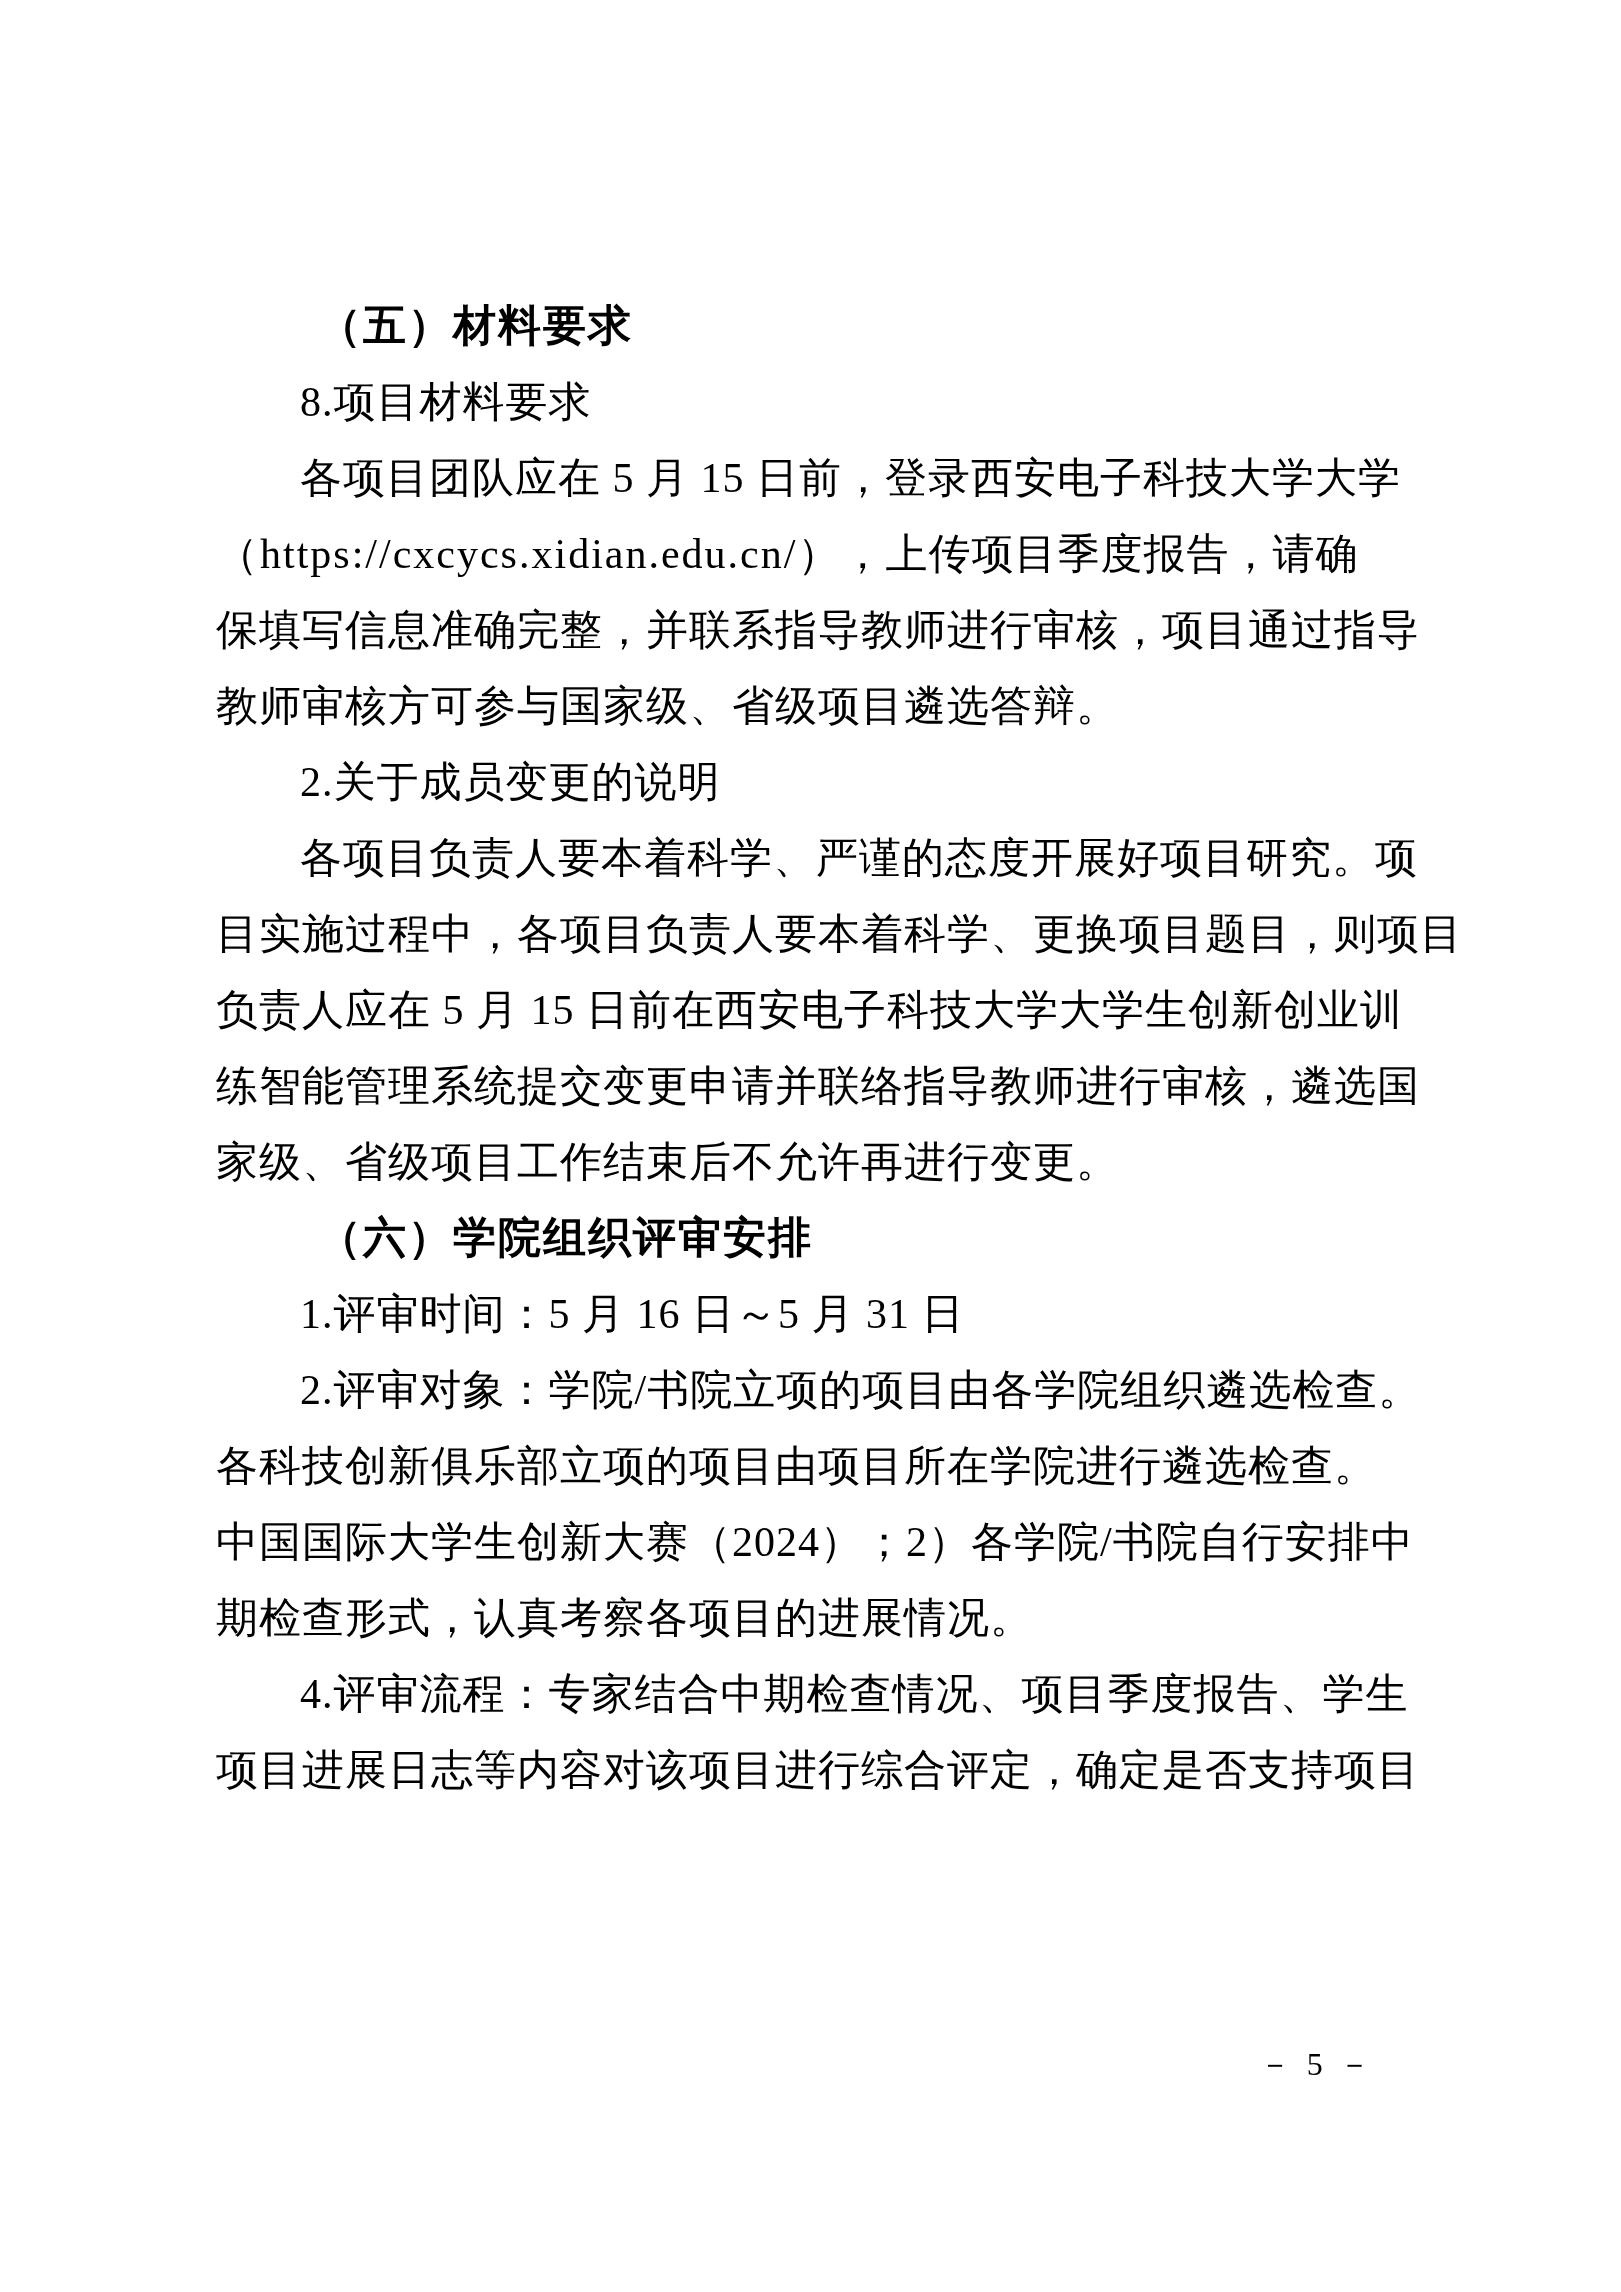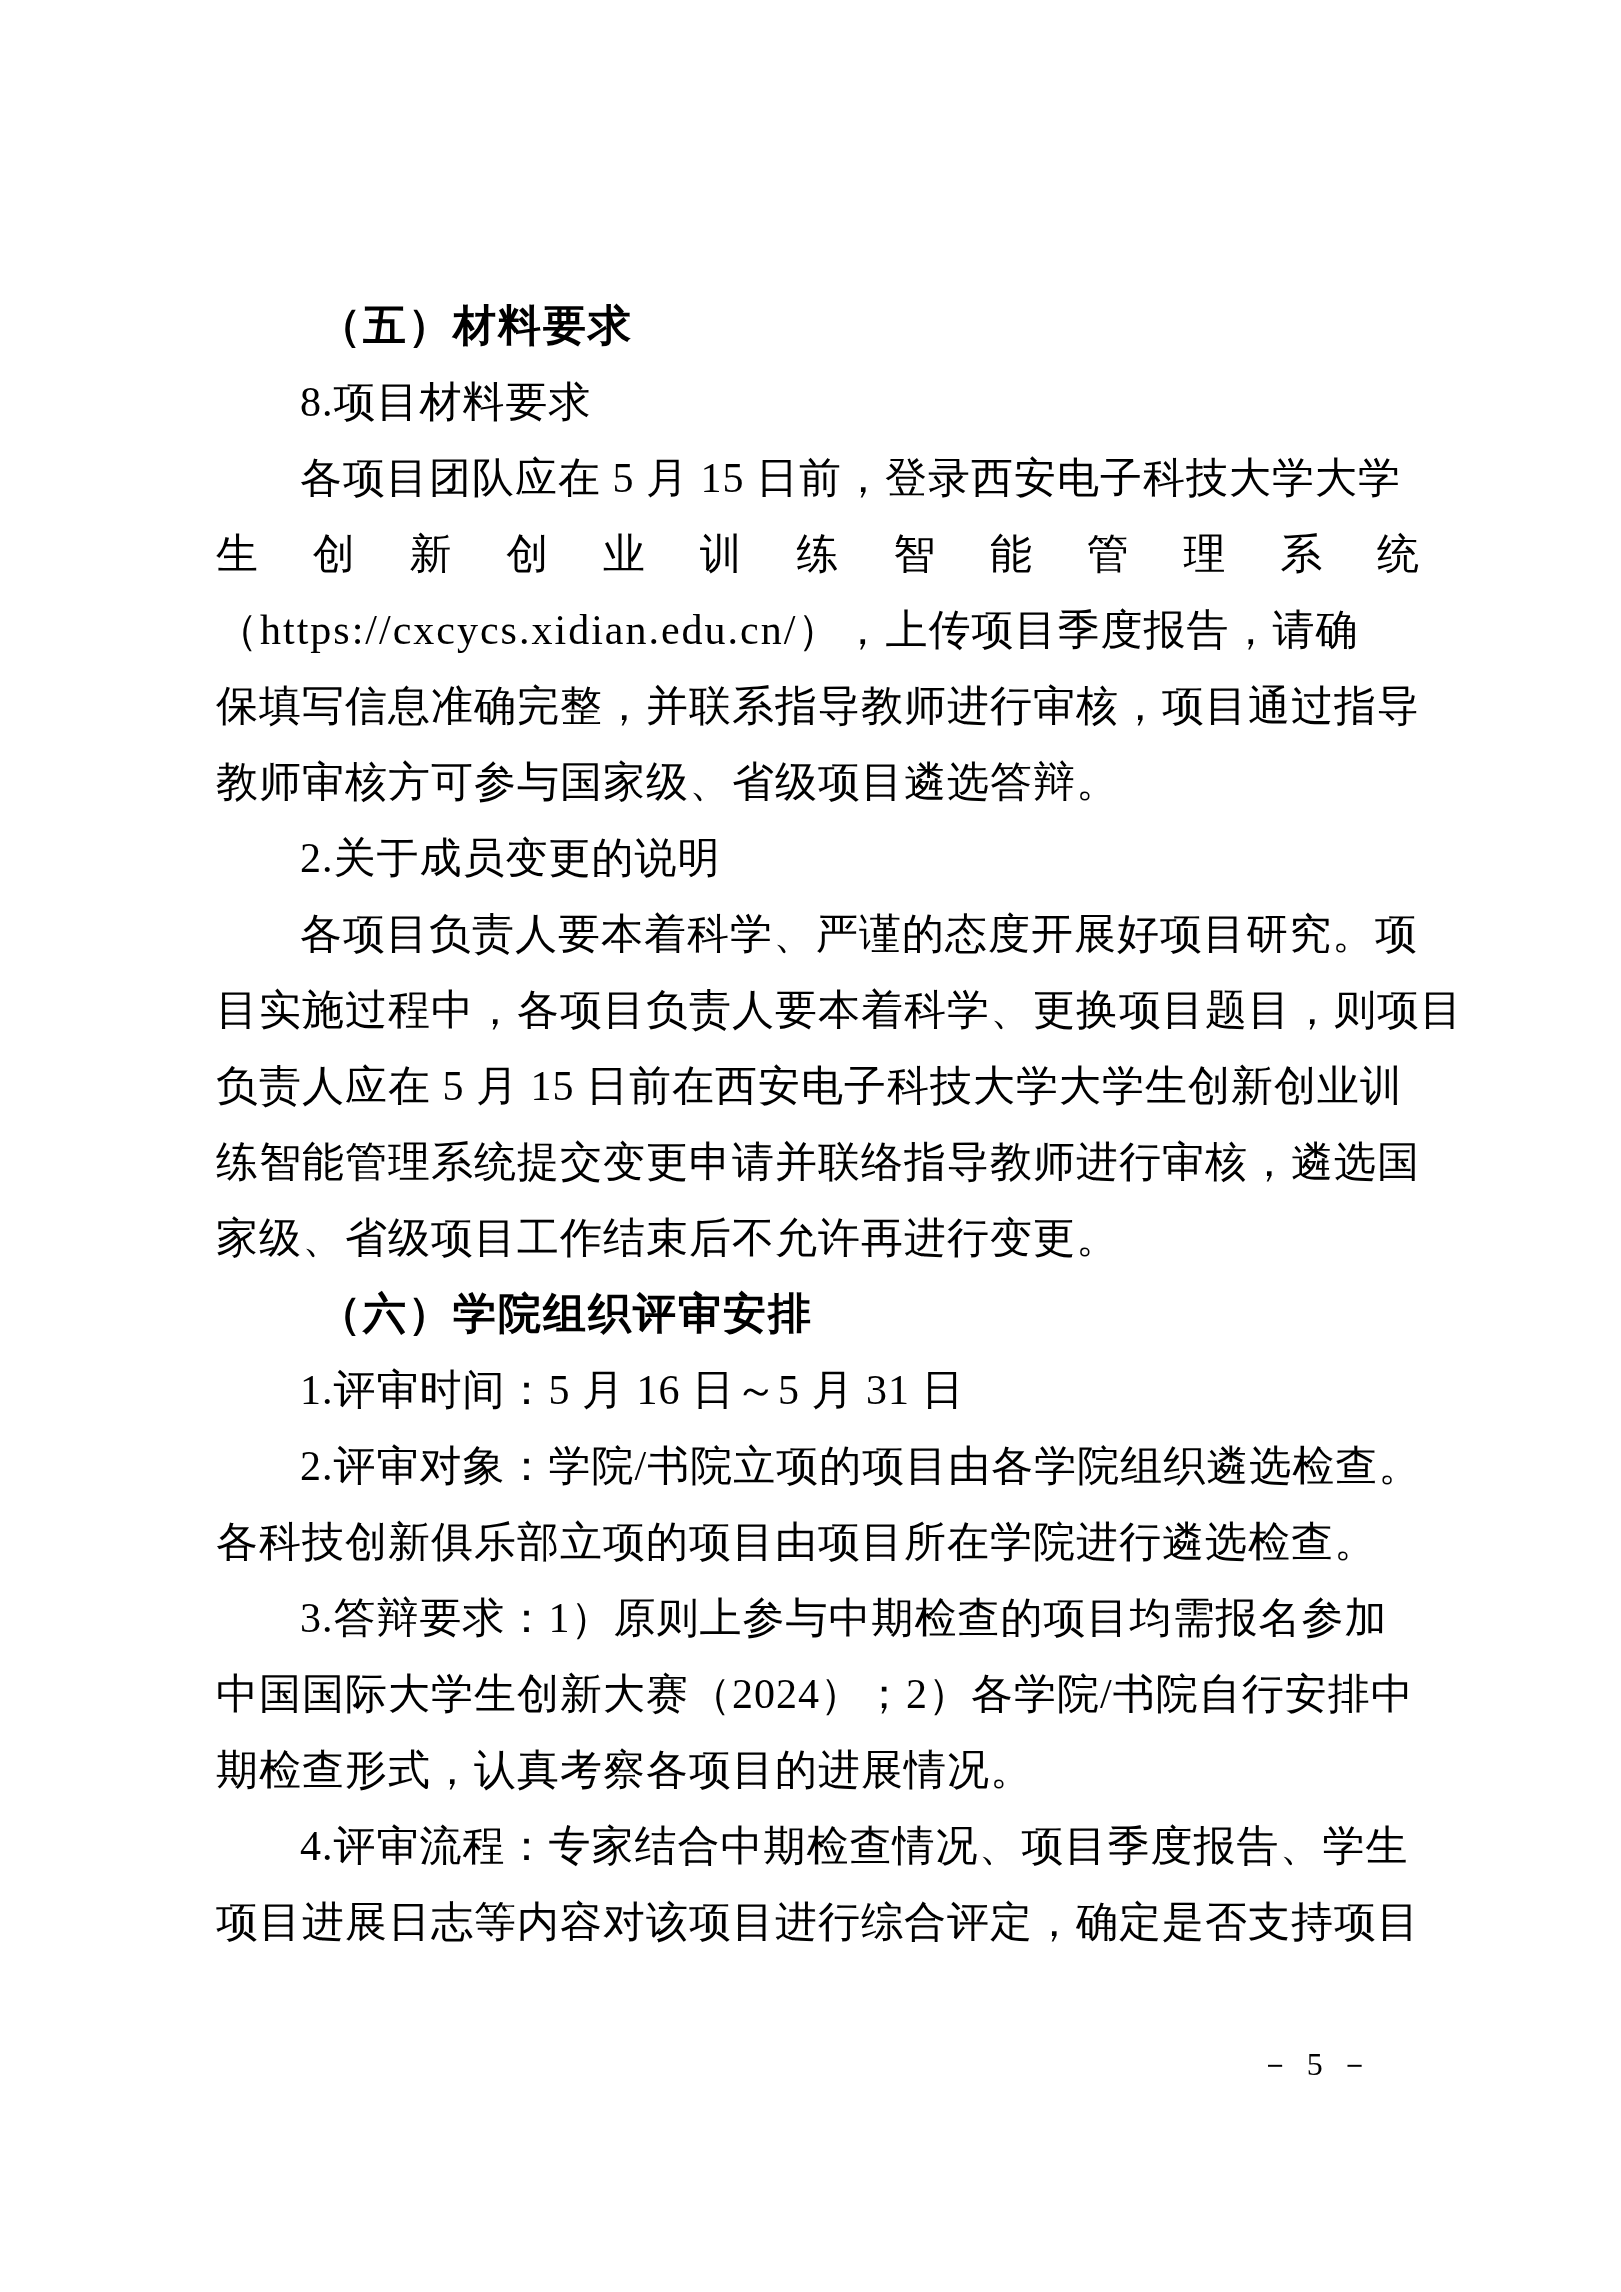--- a/index.html
+++ b/index.html
@@ -64,41 +64,39 @@
 <body>
 
 <div class="page">
   <div class="content">
 
     <div class="line heading">（五）材料要求</div>
 
     <div class="line indent">8.项目材料要求</div>
 
     <div class="line indent">各项目团队应在 5 月 15 日前，登录西安电子科技大学大学</div>
-    <div class="line spread">生创新创业训练智能管理系统</div>
     <div class="line"><span class="url-part">（https://cxcycs.xidian.edu.cn/），</span><span>上传项目季度报告，请确</span></div>
     <div class="line">保填写信息准确完整，并联系指导教师进行审核，项目通过指导</div>
     <div class="line">教师审核方可参与国家级、省级项目遴选答辩。</div>
 
     <div class="line indent">2.关于成员变更的说明</div>
 
     <div class="line indent">各项目负责人要本着科学、严谨的态度开展好项目研究。项</div>
     <div class="line">目实施过程中，各项目负责人要本着科学、更换项目题目，则项目</div>
     <div class="line">负责人应在 5 月 15 日前在西安电子科技大学大学生创新创业训</div>
     <div class="line">练智能管理系统提交变更申请并联络指导教师进行审核，遴选国</div>
     <div class="line">家级、省级项目工作结束后不允许再进行变更。</div>
 
     <div class="line heading">（六）学院组织评审安排</div>
 
     <div class="line indent">1.评审时间：5 月 16 日～5 月 31 日</div>
 
     <div class="line indent">2.评审对象：学院/书院立项的项目由各学院组织遴选检查。</div>
     <div class="line">各科技创新俱乐部立项的项目由项目所在学院进行遴选检查。</div>
 
-    <div class="line indent">3.答辩要求：1）原则上参与中期检查的项目均需报名参加</div>
     <div class="line">中国国际大学生创新大赛（2024）；2）各学院/书院自行安排中</div>
     <div class="line">期检查形式，认真考察各项目的进展情况。</div>
 
     <div class="line indent">4.评审流程：专家结合中期检查情况、项目季度报告、学生</div>
     <div class="line">项目进展日志等内容对该项目进行综合评定，确定是否支持项目</div>
 
   </div>
 
   <div class="page-number">－ 5 －</div>
 </div>

